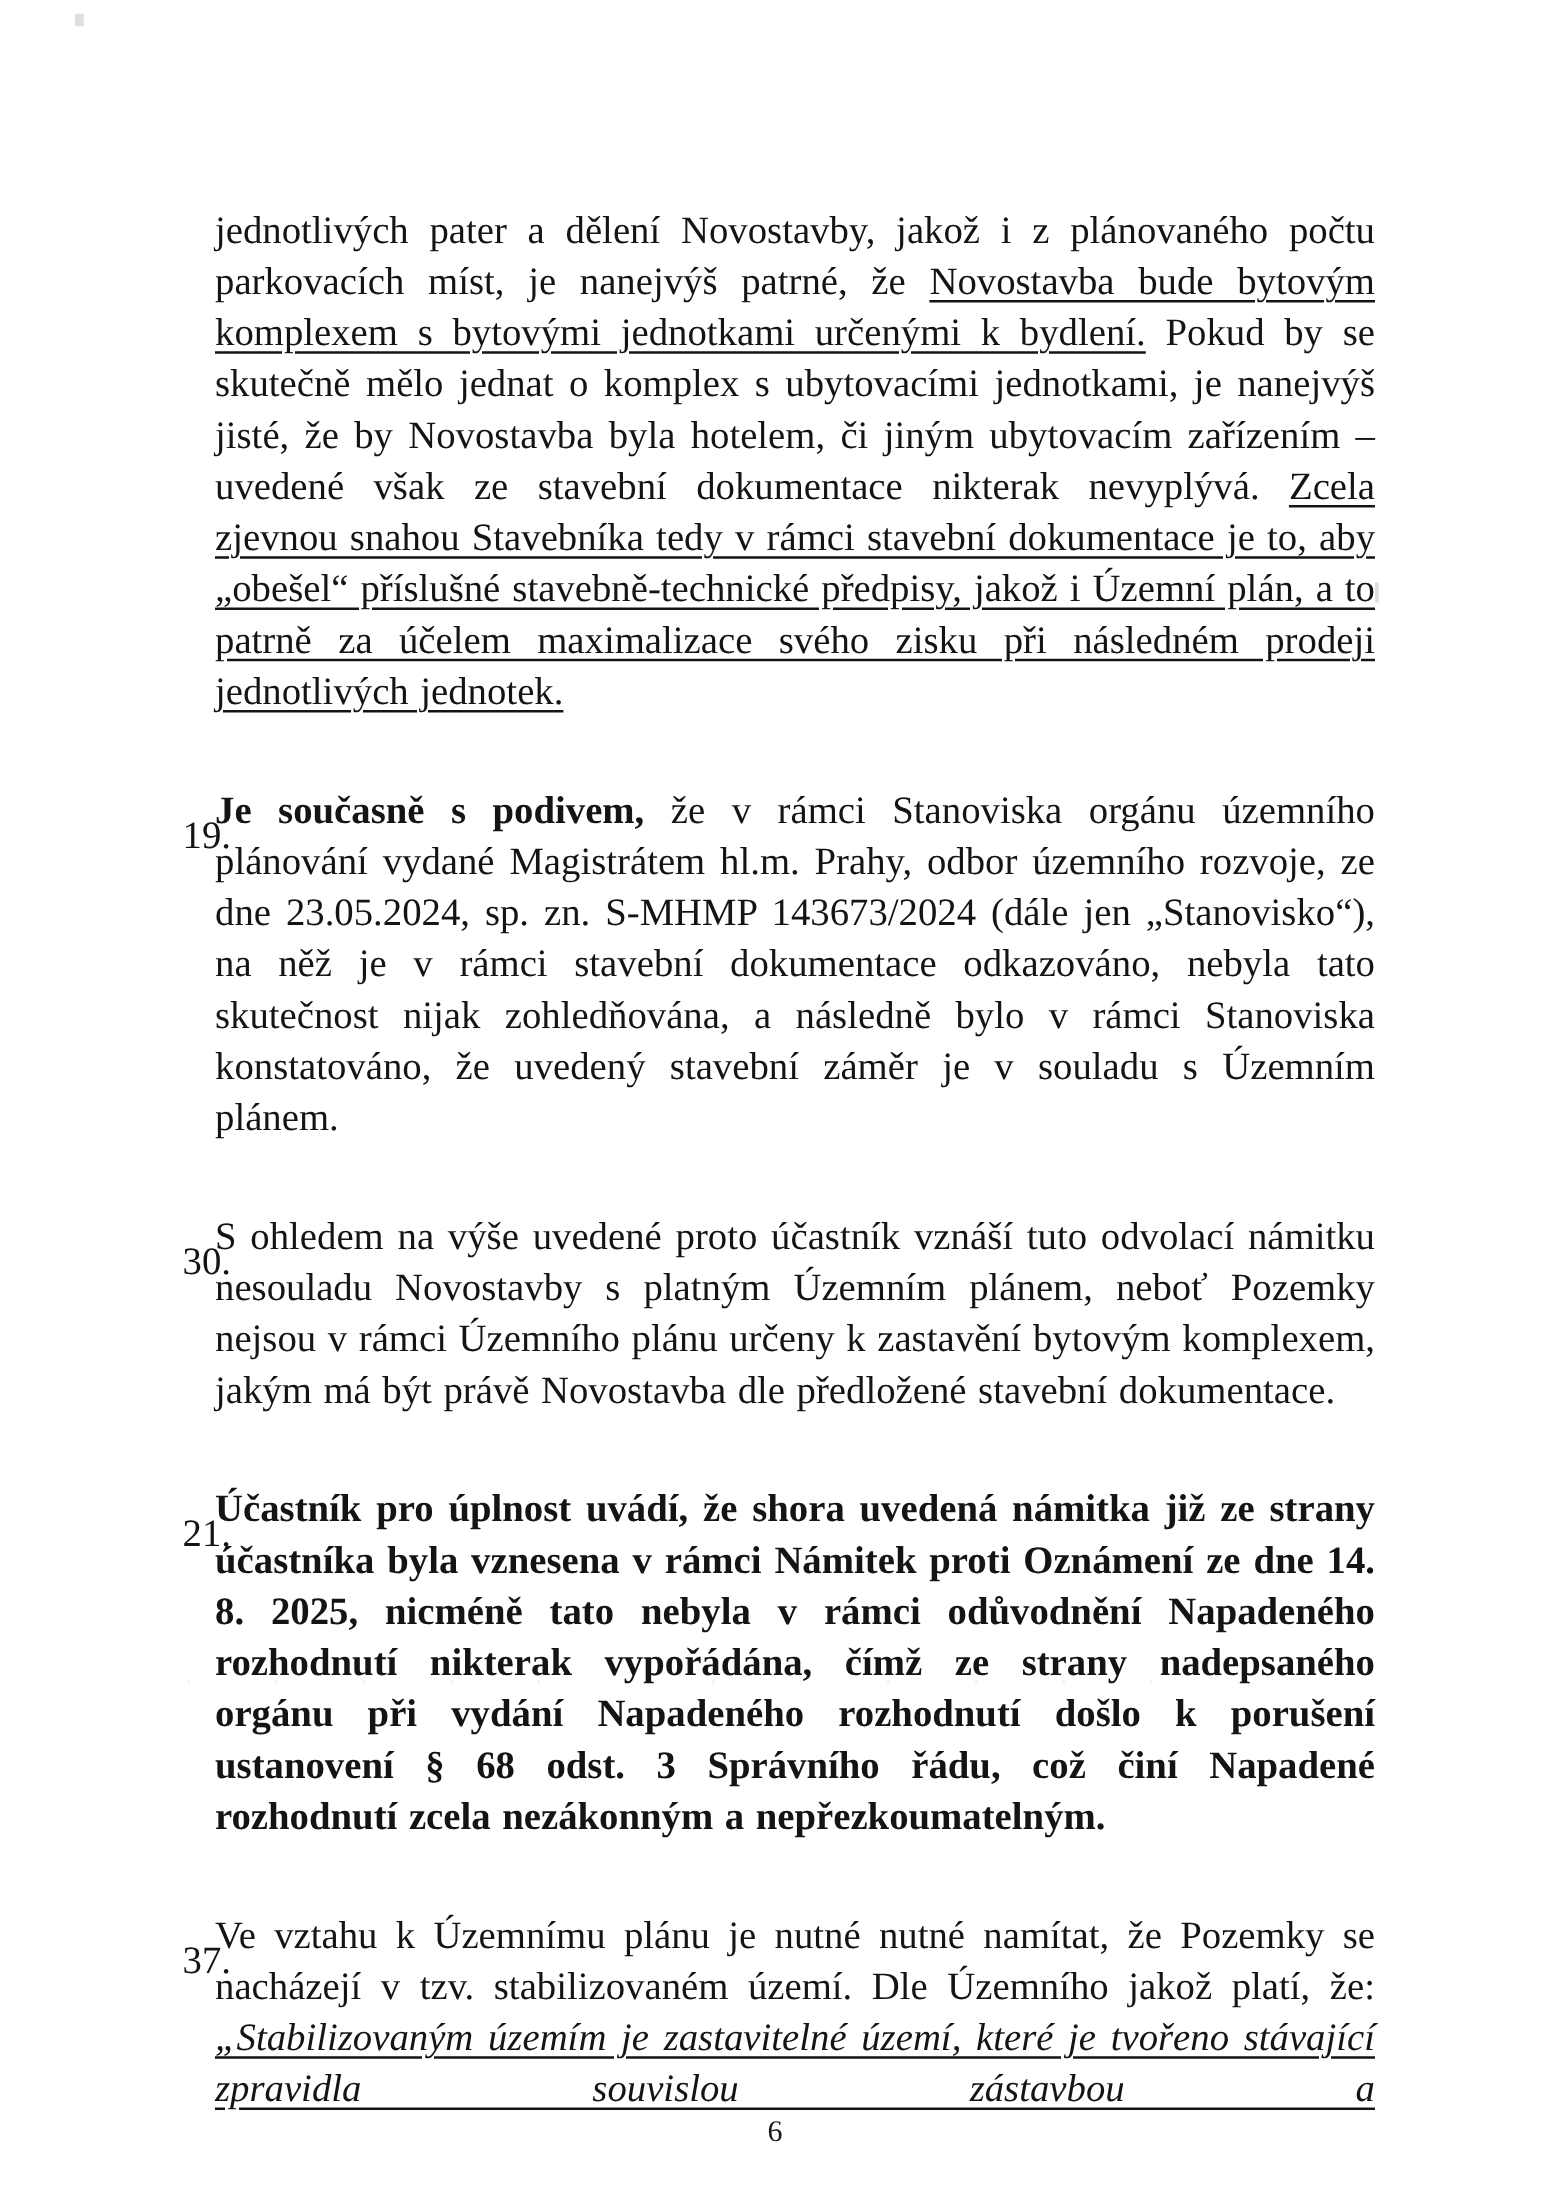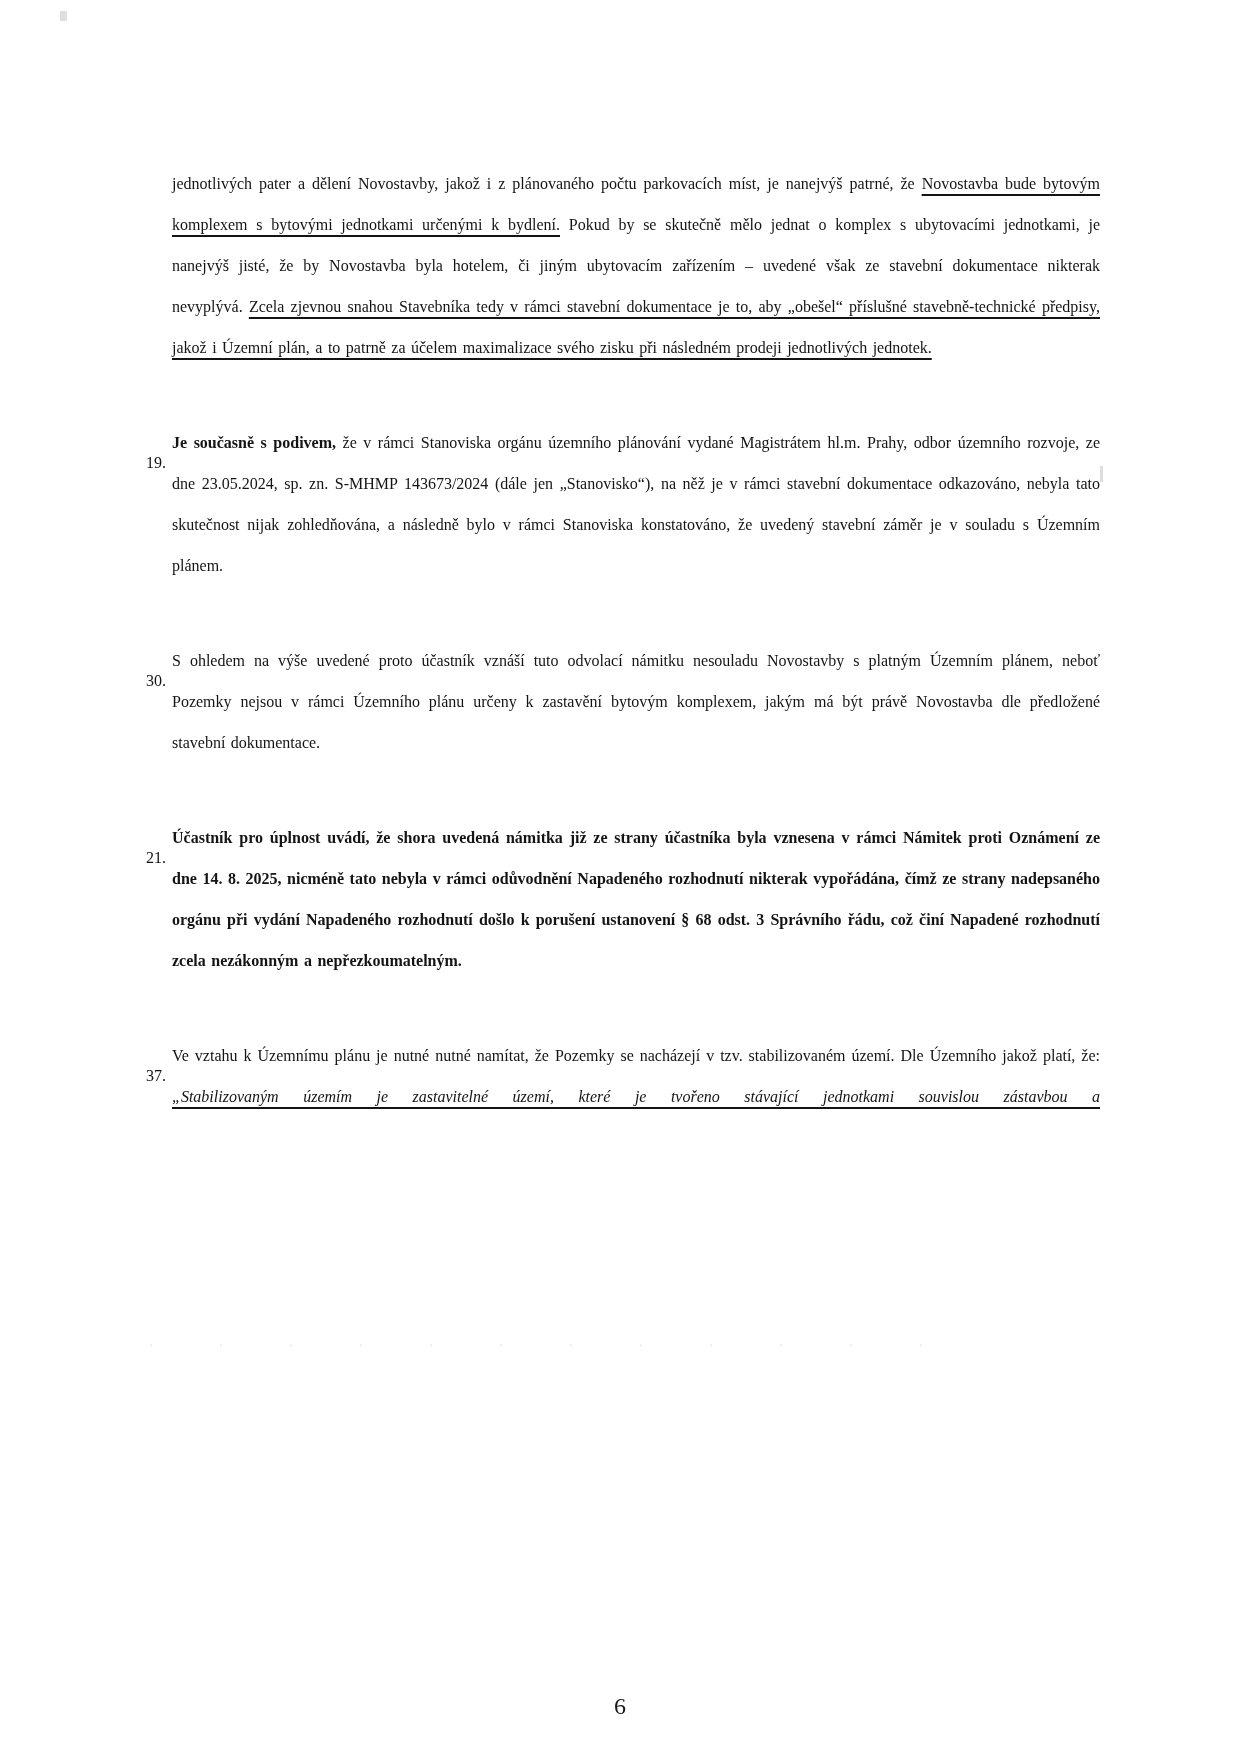--- a/index.html
+++ b/index.html
@@ -14,21 +14,21 @@
     background: #ffffff;
     overflow: hidden;
     font-family: "Liberation Serif", "DejaVu Serif", serif;
     color: #141414;
   }
   .content {
     position: absolute;
     left: 146px;
     top: 163px;
     width: 954px;
-    font-size: 16px;
+    font-size: 31px;
     line-height: 41px;
     text-align: justify;
     word-spacing: 1.5px;
   }
   .para {
     margin: 0 0 54px 0;
   }
   .indented {
     margin-left: 26px;
   }
@@ -106,19 +106,19 @@
 
     <p class="para indented"><span>jednotlivých pater a dělení Novostavby, jakož i z plánovaného počtu parkovacích míst, je nanejvýš patrné, že </span><span class="u">Novostavba bude bytovým komplexem s bytovými jednotkami určenými k bydlení.</span><span> Pokud by se skutečně mělo jednat o komplex s ubytovacími jednotkami, je nanejvýš jisté, že by Novostavba byla hotelem, či jiným ubytovacím zařízením – uvedené však ze stavební dokumentace nikterak nevyplývá. </span><span class="u">Zcela zjevnou snahou Stavebníka tedy v rámci stavební dokumentace je to, aby „obešel“ příslušné stavebně-technické předpisy, jakož i Územní plán, a to patrně za účelem maximalizace svého zisku při následném prodeji jednotlivých jednotek.</span></p>
 
     <p class="para list-item"><span class="num">19.</span><span class="bu">Je současně s podivem,</span><span> že v rámci Stanoviska orgánu územního plánování vydané Magistrátem hl.m. Prahy, odbor územního rozvoje, ze dne 23.05.2024, sp. zn. S-MHMP 143673/2024 (dále jen „</span><span class="b">Stanovisko</span><span>“), na něž je v rámci stavební dokumentace odkazováno, nebyla tato skutečnost nijak zohledňována, a následně bylo v rámci Stanoviska konstatováno, že uvedený stavební záměr je v souladu s Územním plánem.</span></p>
 
     <p class="para list-item"><span class="num">30.</span><span class="b">S ohledem na výše uvedené proto účastník vznáší tuto odvolací námitku nesouladu Novostavby s platným Územním plánem, neboť Pozemky nejsou v rámci Územního plánu určeny k zastavění bytovým komplexem, jakým má být právě Novostavba dle předložené stavební dokumentace.</span></p>
 
     <p class="para list-item"><span class="num">21.</span><span class="bu">Účastník pro úplnost uvádí, že shora uvedená námitka již ze strany účastníka byla vznesena v rámci Námitek proti Oznámení ze dne 14. 8. 2025, nicméně tato nebyla v rámci odůvodnění Napadeného rozhodnutí nikterak vypořádána, čímž ze strany nadepsaného orgánu při vydání Napadeného rozhodnutí došlo k porušení ustanovení § 68 odst. 3 Správního řádu, což činí Napadené rozhodnutí zcela nezákonným a nepřezkoumatelným.</span></p>
 
 
-    <p class="para list-item force-last-justify"><span class="num">37.</span><span class="b">Ve vztahu k Územnímu plánu je nutné nutné namítat, že Pozemky se nacházejí v tzv. stabilizovaném území.</span><span> Dle Územního jakož platí, že:</span><span class="iu"> „Stabilizovaným územím je zastavitelné území, které je tvořeno stávající jednotkami souvislou zástavbou a</span></p>
+    <p class="para list-item force-last-justify"><span class="num">37.</span><span class="b">Ve vztahu k Územnímu plánu je nutné nutné namítat, že Pozemky se nacházejí v tzv. stabilizovaném území.</span><span> Dle Územního jakož platí, že:</span><span class="iu"> „Stabilizovaným územím je zastavitelné území, které je tvořeno stávající zpravidla souvislou zástavbou a</span></p>
 
   </div>
 
   <div class="page-number">6</div>
 
 </div>
 
 </body></html>

